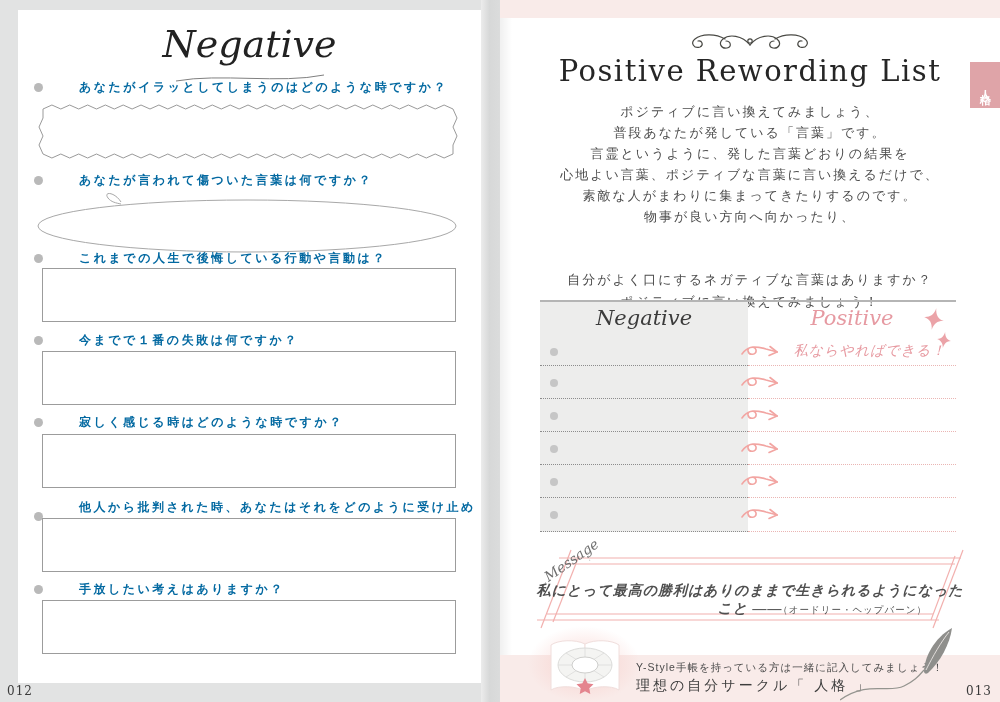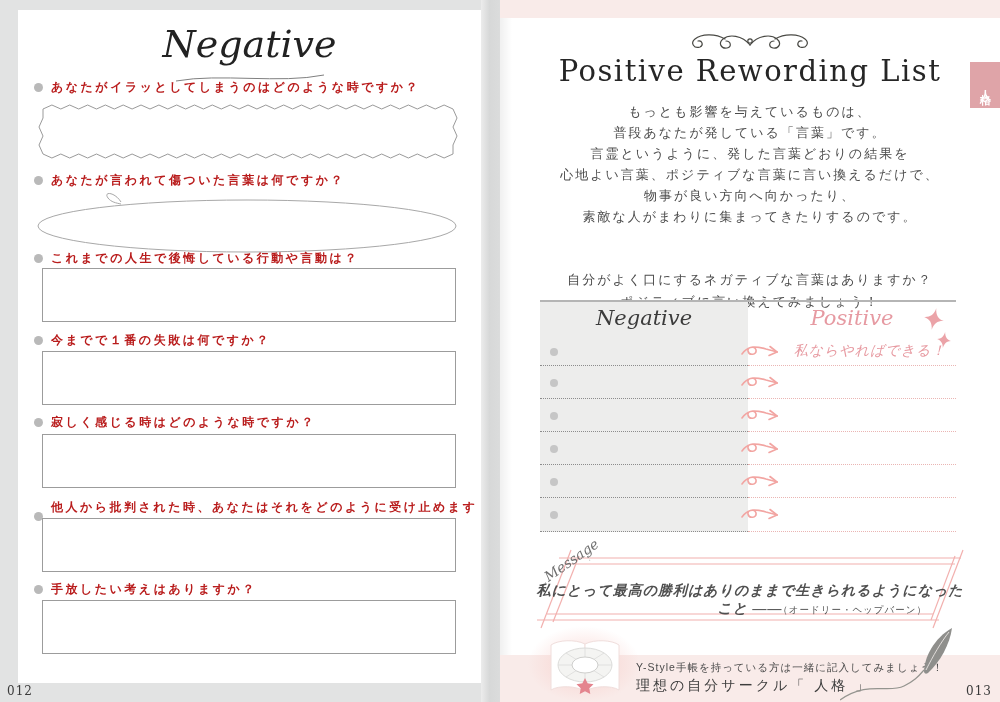--- a/index.html
+++ b/index.html
@@ -14,21 +14,21 @@
   .pagenum{position:absolute;font-family:"DejaVu Serif",serif;font-size:12px;color:#3a3a3a;letter-spacing:1px;}
   .pagenum.l{left:7px;top:684px;}
   .pagenum.r{right:8px;top:684px;}
 
   .neg-title{position:absolute;left:0;top:12px;width:100%;text-align:center;
              font-family:"DejaVu Serif",serif;font-style:italic;font-size:38px;color:#222;}
   .neg-underline{position:absolute;left:50%;top:62px;transform:translateX(-50%);}
 
   .q{position:absolute;left:16px;display:flex;align-items:center;gap:8px;}
   .q-bullet{width:9px;height:9px;border-radius:50%;background:#b9b9b9;flex:0 0 auto;}
-  .q-label{font-size:12px;font-weight:bold;color:#b91c1c;letter-spacing:2.5px;}
+  .q-label{font-size:12px;font-weight:bold;color:#0369a1;letter-spacing:2.5px;margin-left:28px;}
 
   .rect-box{position:absolute;left:24px;width:412px;height:52px;background:#fff;border:1px solid #9c9c9c;}
   .zz-svg{position:absolute;left:20px;}
   .bubble-svg{position:absolute;left:17px;}
 
   
   .right-page{position:absolute;left:500px;top:0;width:500px;height:702px;background:#ffffff;}
   .band{position:absolute;left:0;width:500px;background:#f9ebe9;}
   .band.top{top:0;height:18px;}
   .band.bottom{top:655px;height:47px;}
@@ -173,26 +173,26 @@
         <path d="M40,9 C30,3 16,4 10,9 C5,13 9,19 15,17 C19,15 17,10 13,11"></path>
         <path d="M65,15 C73,5 86,4 92,9 C97,13 94,19 88,18 C83,17 84,11 89,11"></path>
         <path d="M90,9 C100,3 114,4 120,9 C125,13 121,19 115,17 C111,15 113,10 117,11"></path>
         <circle cx="65" cy="11" r="2.2"></circle>
       </g>
     </svg>
 
     <div class="pos-title">Positive Rewording List</div>
 
     <div class="intro">
-      <div>もっとも影響を与えているものは、</div>
+      <div>ポジティブに言い換えてみましょう、</div>
       <div>普段あなたが発している「言葉」です。</div>
       <div>言霊というように、発した言葉どおりの結果を</div>
       <div>心地よい言葉、ポジティブな言葉に言い換えるだけで、</div>
+      <div>素敵な人がまわりに集まってきたりするのです。</div>
       <div>物事が良い方向へ向かったり、</div>
-      <div>素敵な人がまわりに集まってきたりするのです。</div>
     </div>
     <div class="prompt">
       <div>自分がよく口にするネガティブな言葉はありますか？</div>
       <div>ポジティブに言い換えてみましょう！</div>
     </div>
 
     <div class="pr-table">
       <div class="neg-col-bg"></div>
       <div class="t-head">
         <div class="h-neg">Negative</div>

